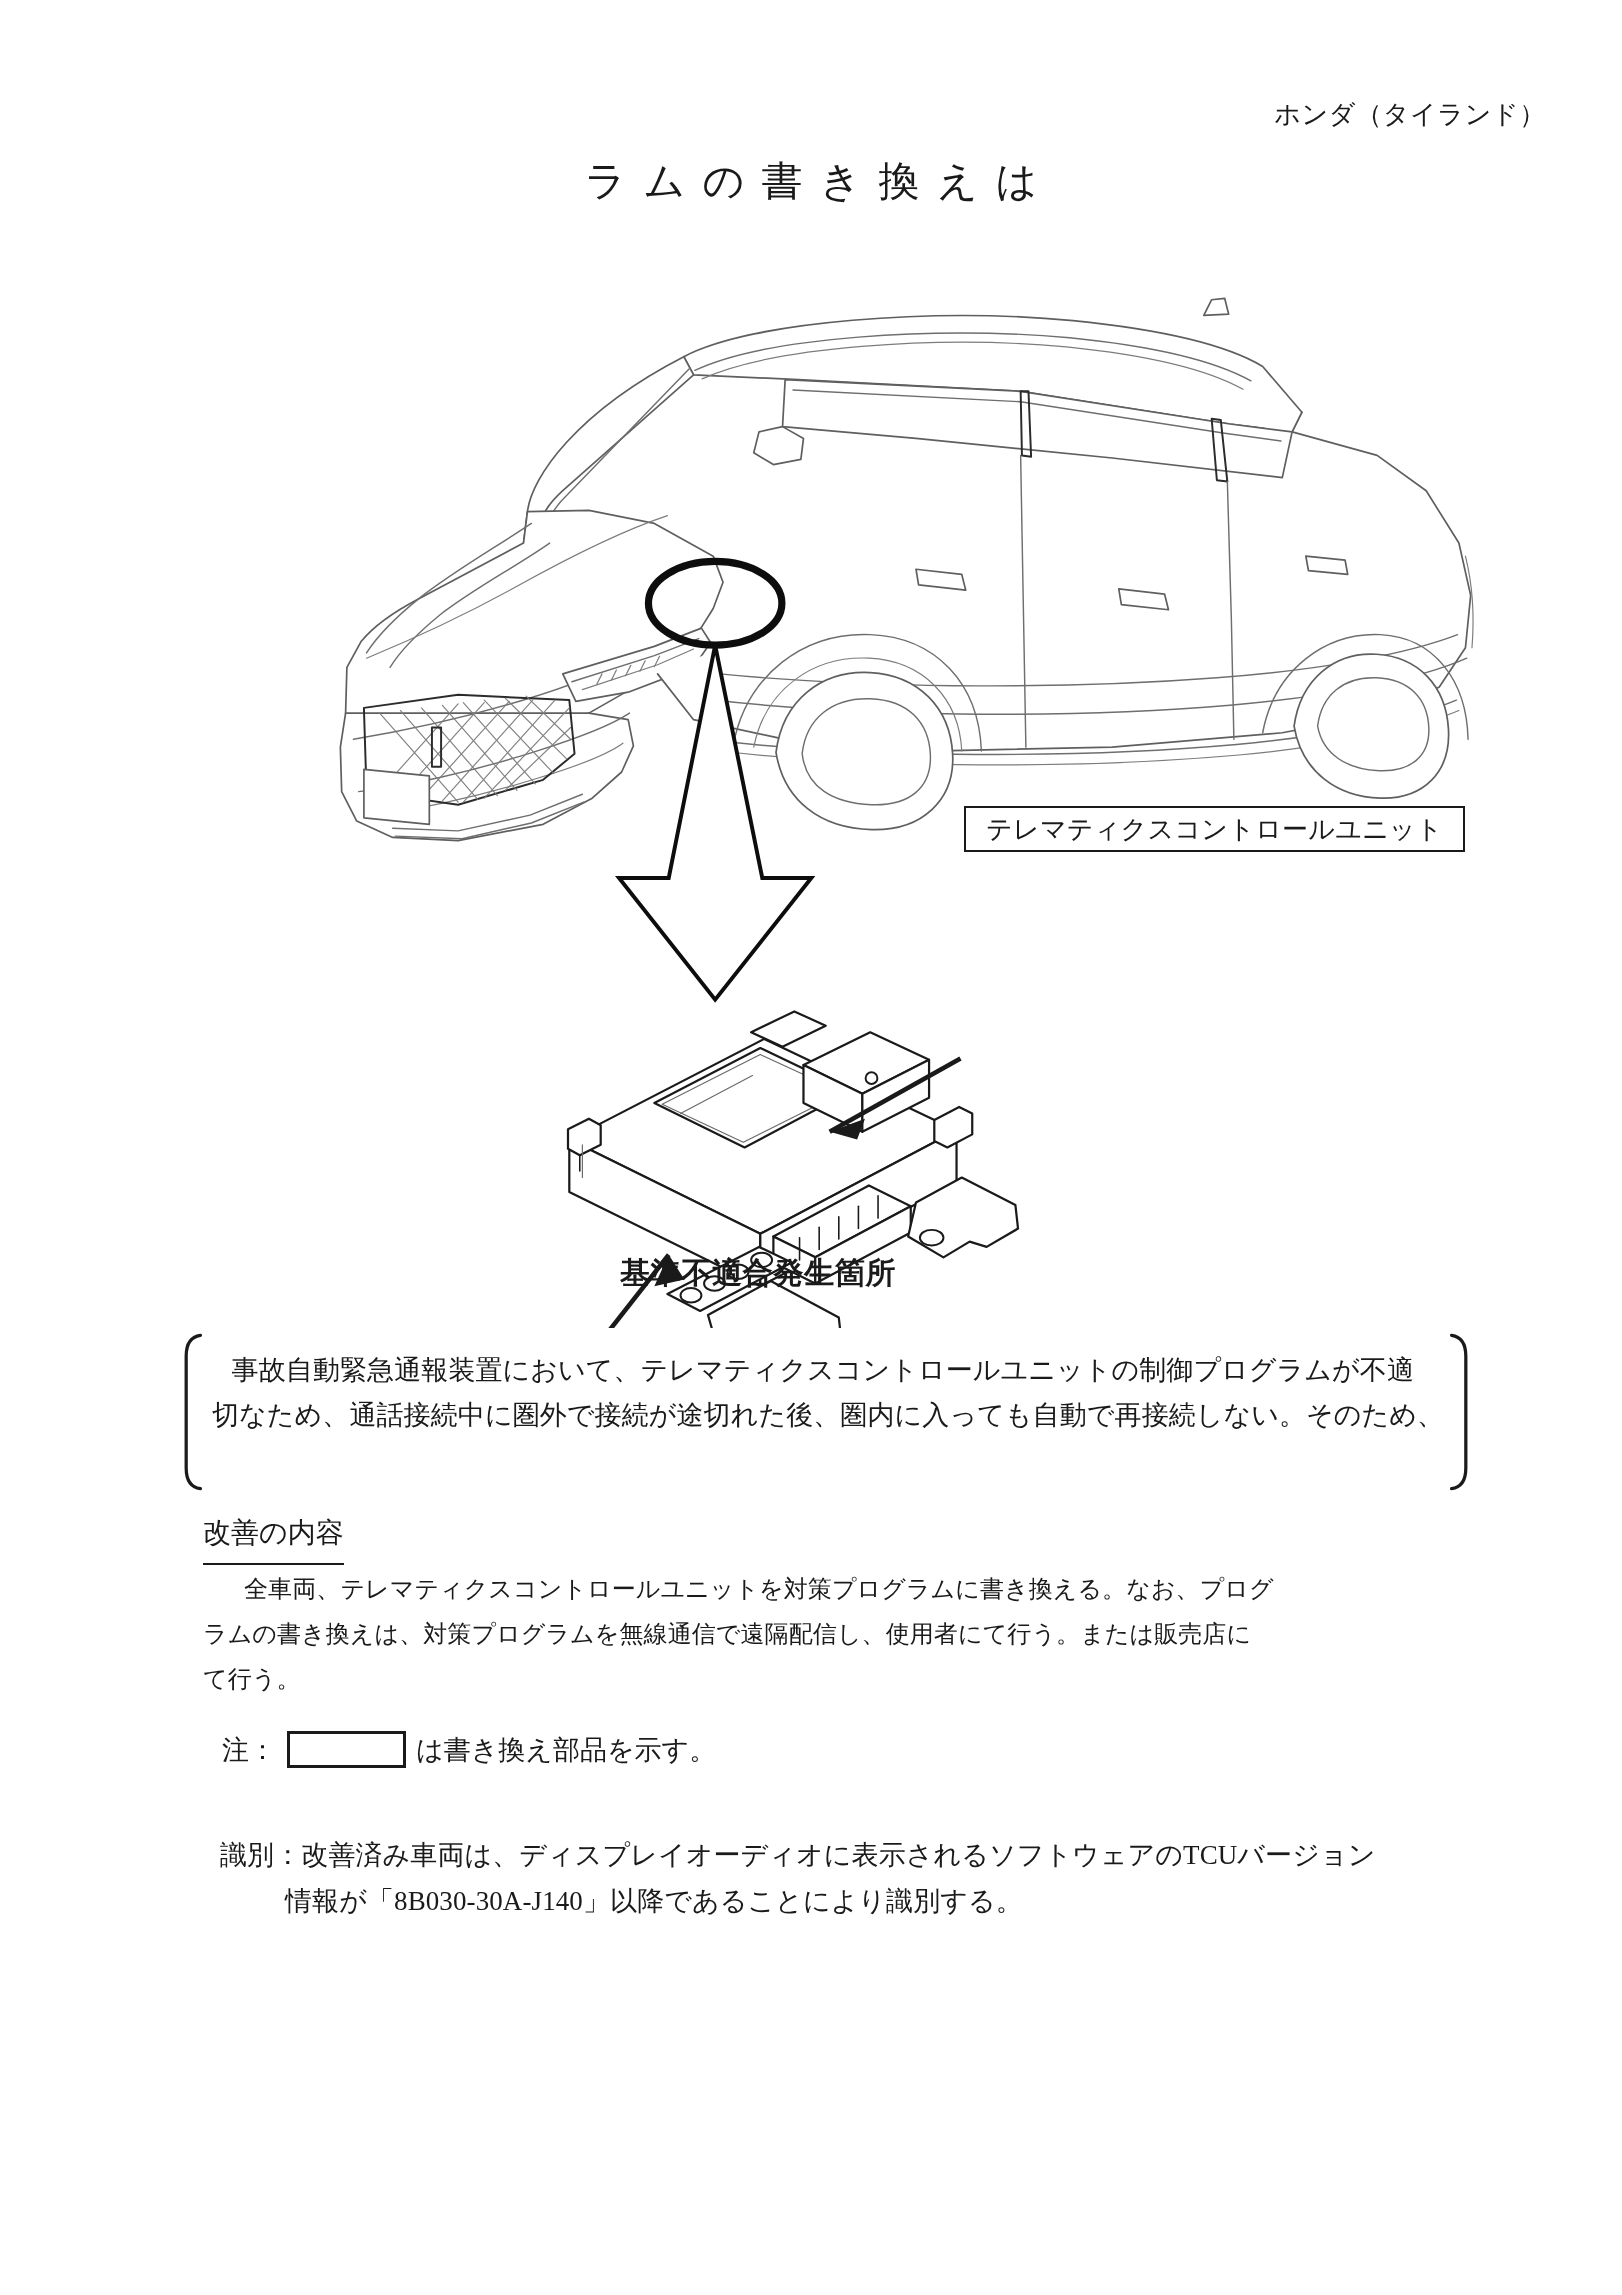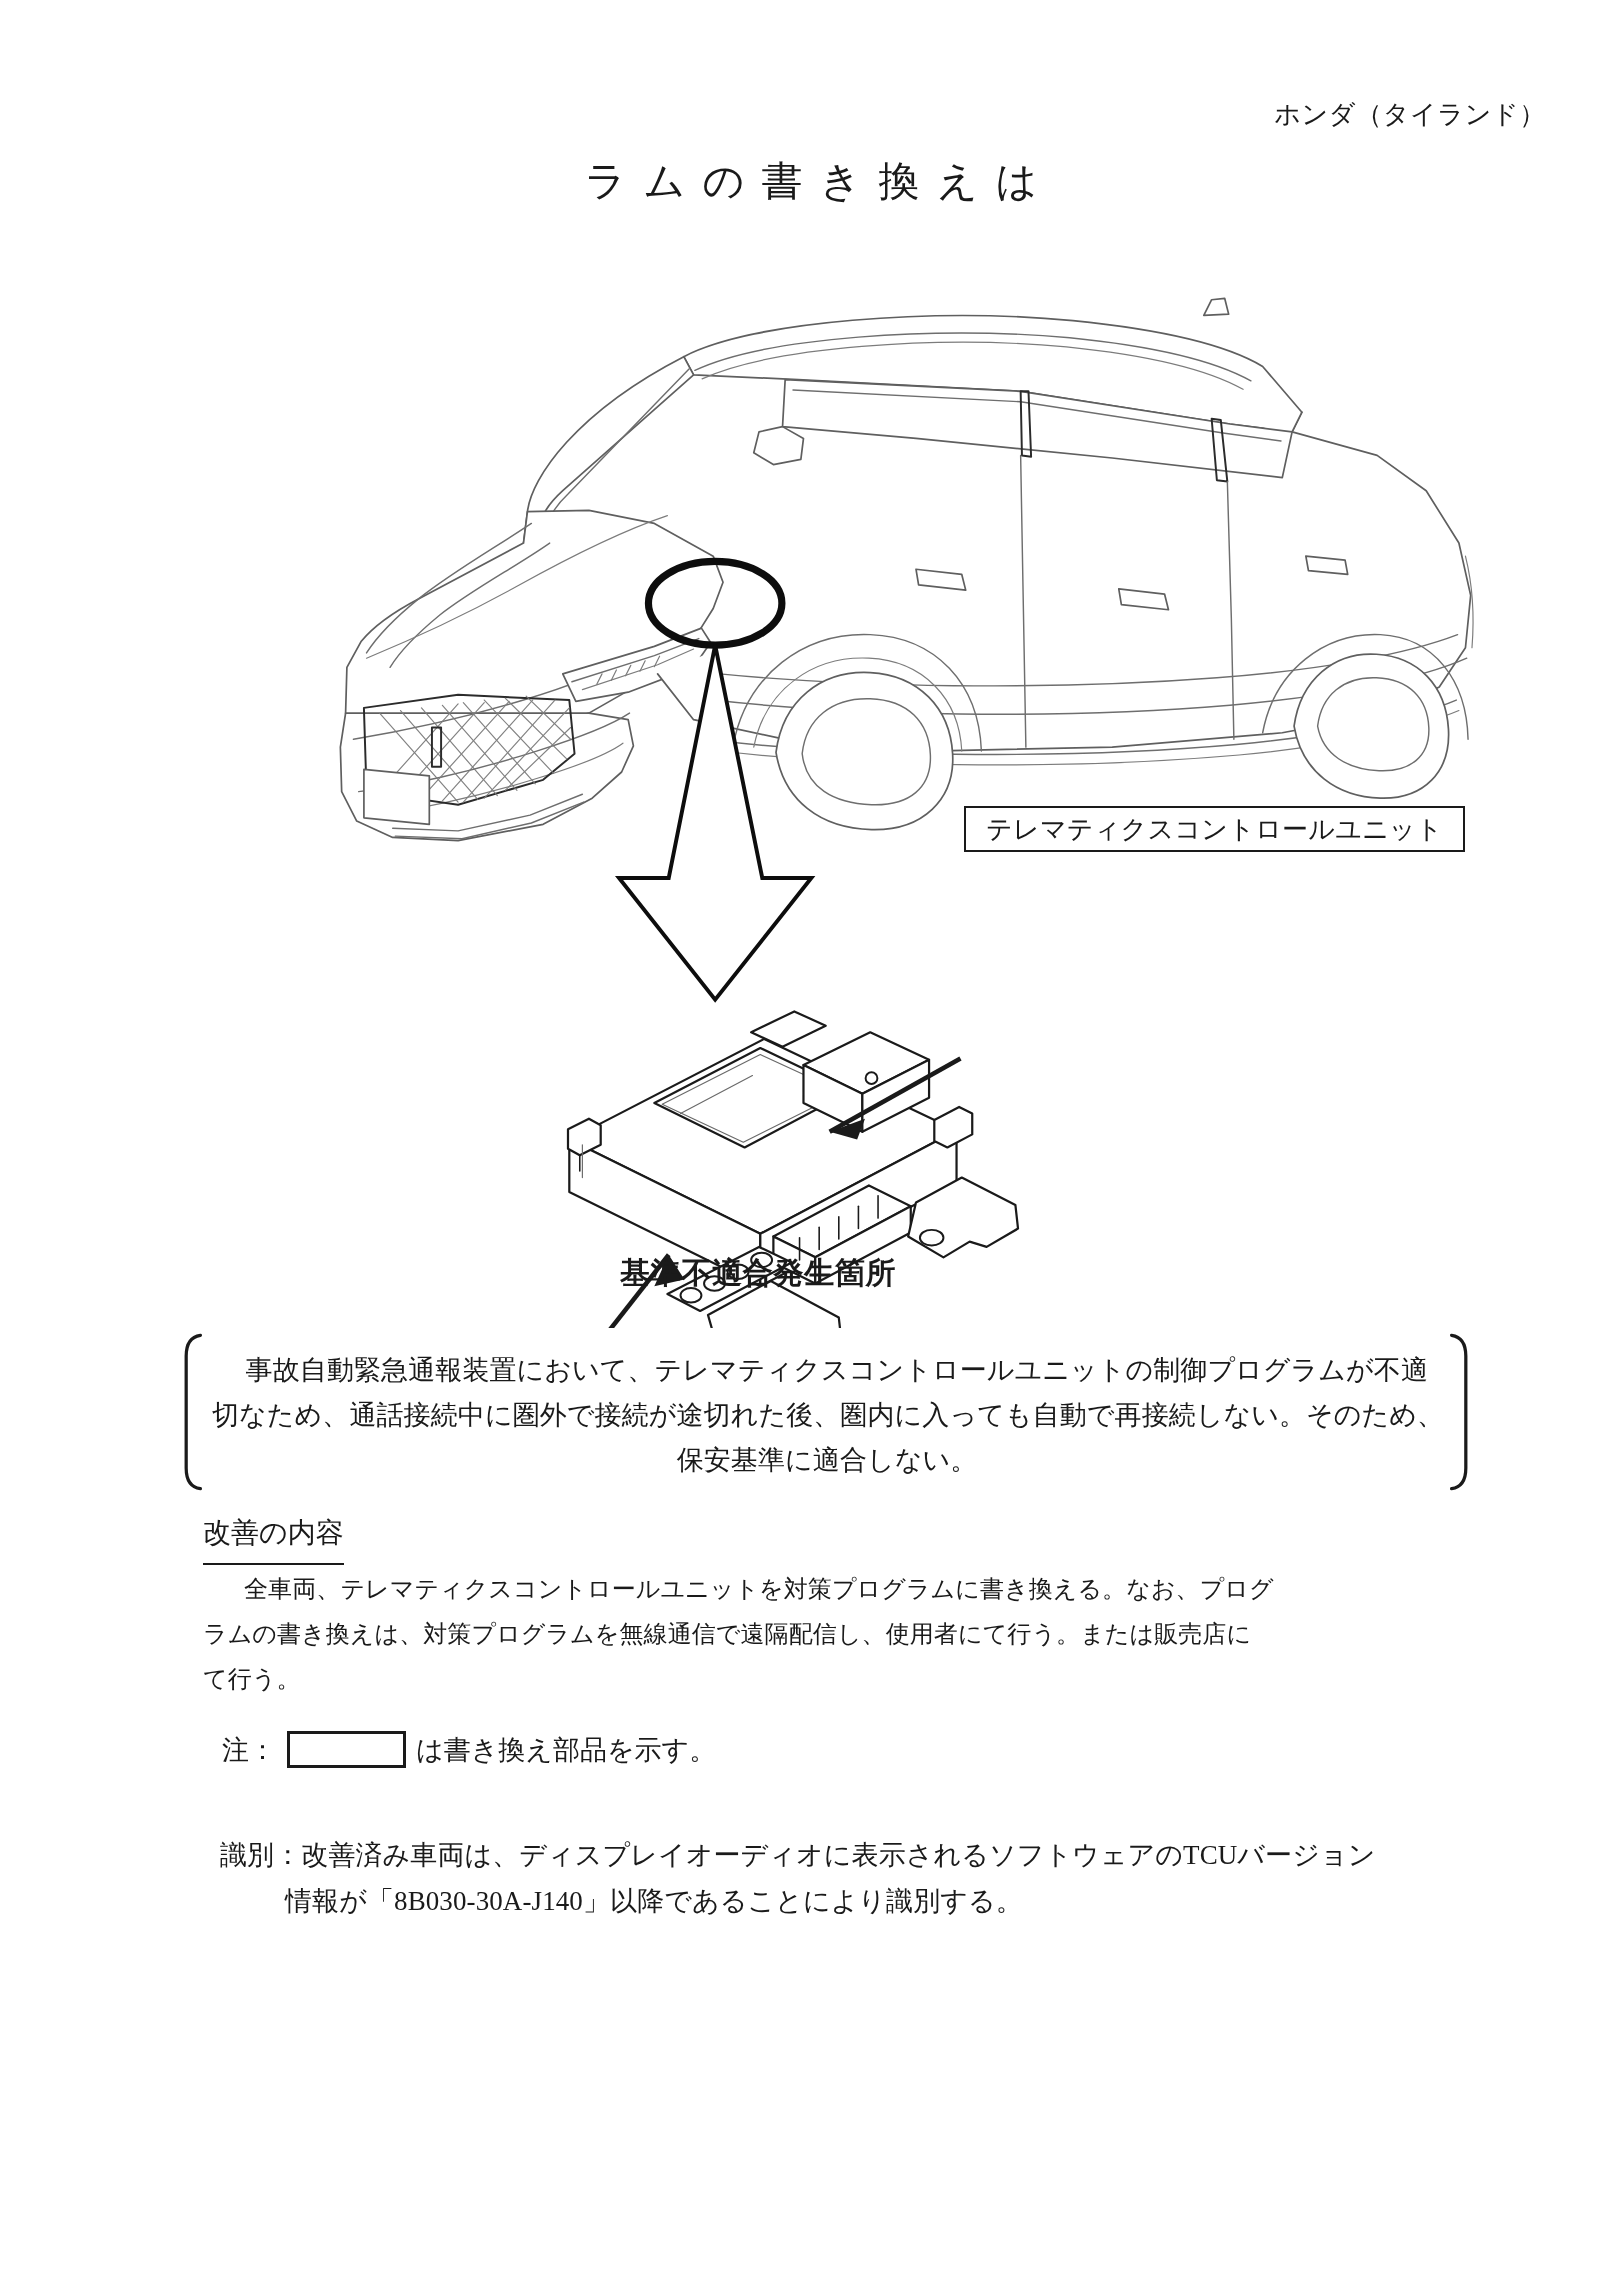--- a/index.html
+++ b/index.html
@@ -97,21 +97,20 @@
   #description-block .bracket.left  { left: 0; }
   #description-block .bracket.right { right: 0; }
   #description-text {
     position: absolute;
     top: 15.7px;
     left: 31px;
     width: 1230px;
     font-size: 27px;
     line-height: 45px;
     letter-spacing: 0.1px;
-    text-align: center;
   }
   #description-text p { margin: 0; white-space: nowrap; }
   #description-text p.indent { text-indent: 19.6px; }
 
   
   #improvement-heading {
     position: absolute;
     top: 1518px;
     left: 203px;
     font-size: 28px;
@@ -373,21 +372,20 @@
 <div id="description-block">
   <svg class="bracket left" viewBox="0 0 34 245">
     <path d="M30 4 C16 6 8 16 8 36 L8 209 C8 229 16 239 30 241" fill="none" stroke="#1a1a1a" stroke-width="5" stroke-linecap="round"></path>
   </svg>
   <svg class="bracket right" viewBox="0 0 34 245">
     <path d="M4 4 C18 6 26 16 26 36 L26 209 C26 229 18 239 4 241" fill="none" stroke="#1a1a1a" stroke-width="5" stroke-linecap="round"></path>
   </svg>
   <div id="description-text">
     <p class="indent">事故自動緊急通報装置において、テレマティクスコントロールユニットの制御プログラムが不適</p>
     <p>切なため、通話接続中に圏外で接続が途切れた後、圏内に入っても自動で再接続しない。そのため、</p>
-    <p>保安基準に適合しない。</p>
   </div>
 </div>
 
 <div id="improvement-heading">改善の内容</div>
 
 <div id="improvement-body">
   <p class="indent">全車両、テレマティクスコントロールユニットを対策プログラムに書き換える。なお、プログ</p>
   <p>ラムの書き換えは、対策プログラムを無線通信で遠隔配信し、使用者にて行う。または販売店に</p>
   <p>て行う。</p>
 </div>

